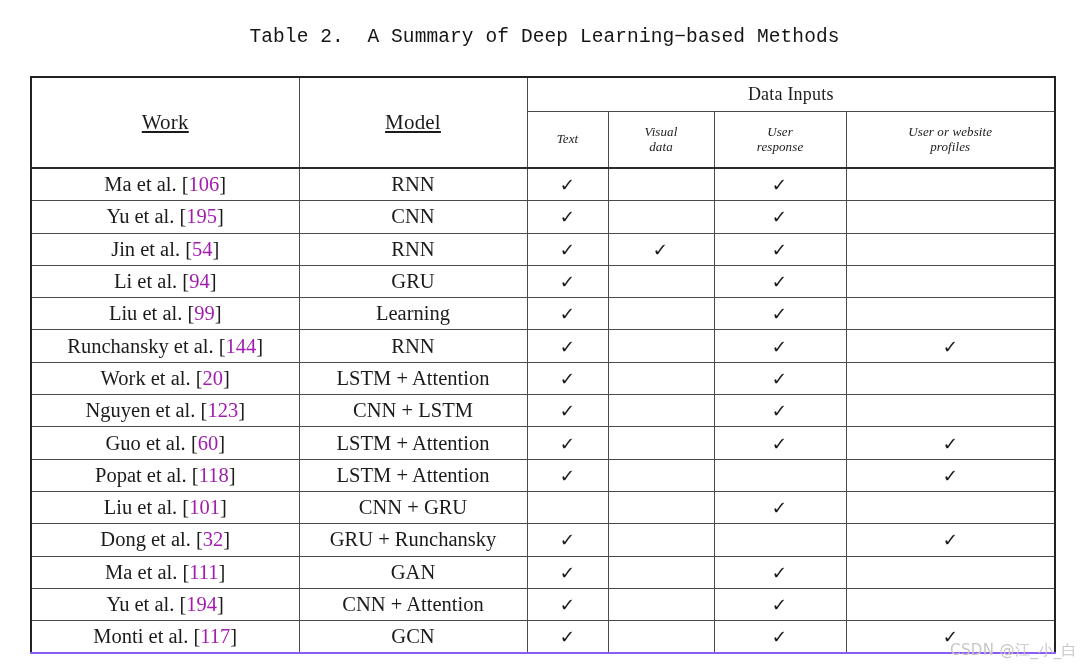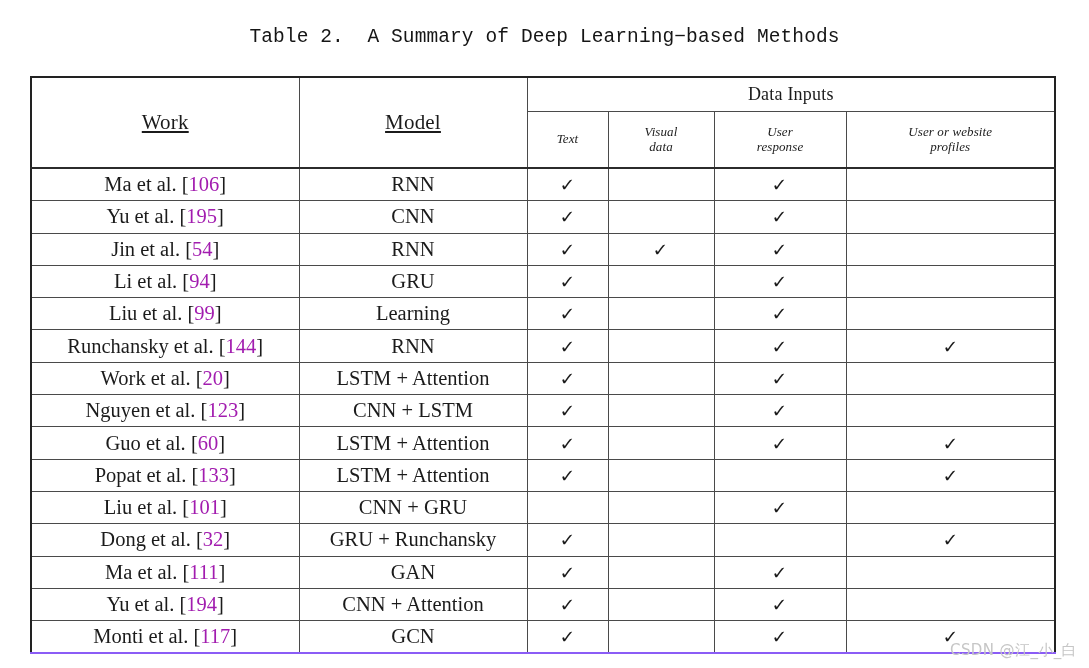--- a/index.html
+++ b/index.html
@@ -225,21 +225,21 @@
         </tr>
         <tr>
           <td class="work"><span>Guo et al. </span><span class="brk">[</span><span class="cite">60</span><span class="brk">]</span></td>
           <td class="model">LSTM + Attention</td>
           <td class="chk"><span class="check">✓</span></td>
           <td class="chk"></td>
           <td class="chk"><span class="check">✓</span></td>
           <td class="chk"><span class="check">✓</span></td>
         </tr>
         <tr>
-          <td class="work"><span>Popat et al. </span><span class="brk">[</span><span class="cite">133</span><span class="brk">]</span></td>
+          <td class="work"><span>Popat et al. </span><span class="brk">[</span><span class="cite">118</span><span class="brk">]</span></td>
           <td class="model">LSTM + Attention</td>
           <td class="chk"><span class="check">✓</span></td>
           <td class="chk"></td>
           <td class="chk"></td>
           <td class="chk"><span class="check">✓</span></td>
         </tr>
         <tr>
           <td class="work"><span>Liu et al. </span><span class="brk">[</span><span class="cite">101</span><span class="brk">]</span></td>
           <td class="model">CNN + GRU</td>
           <td class="chk"></td>

